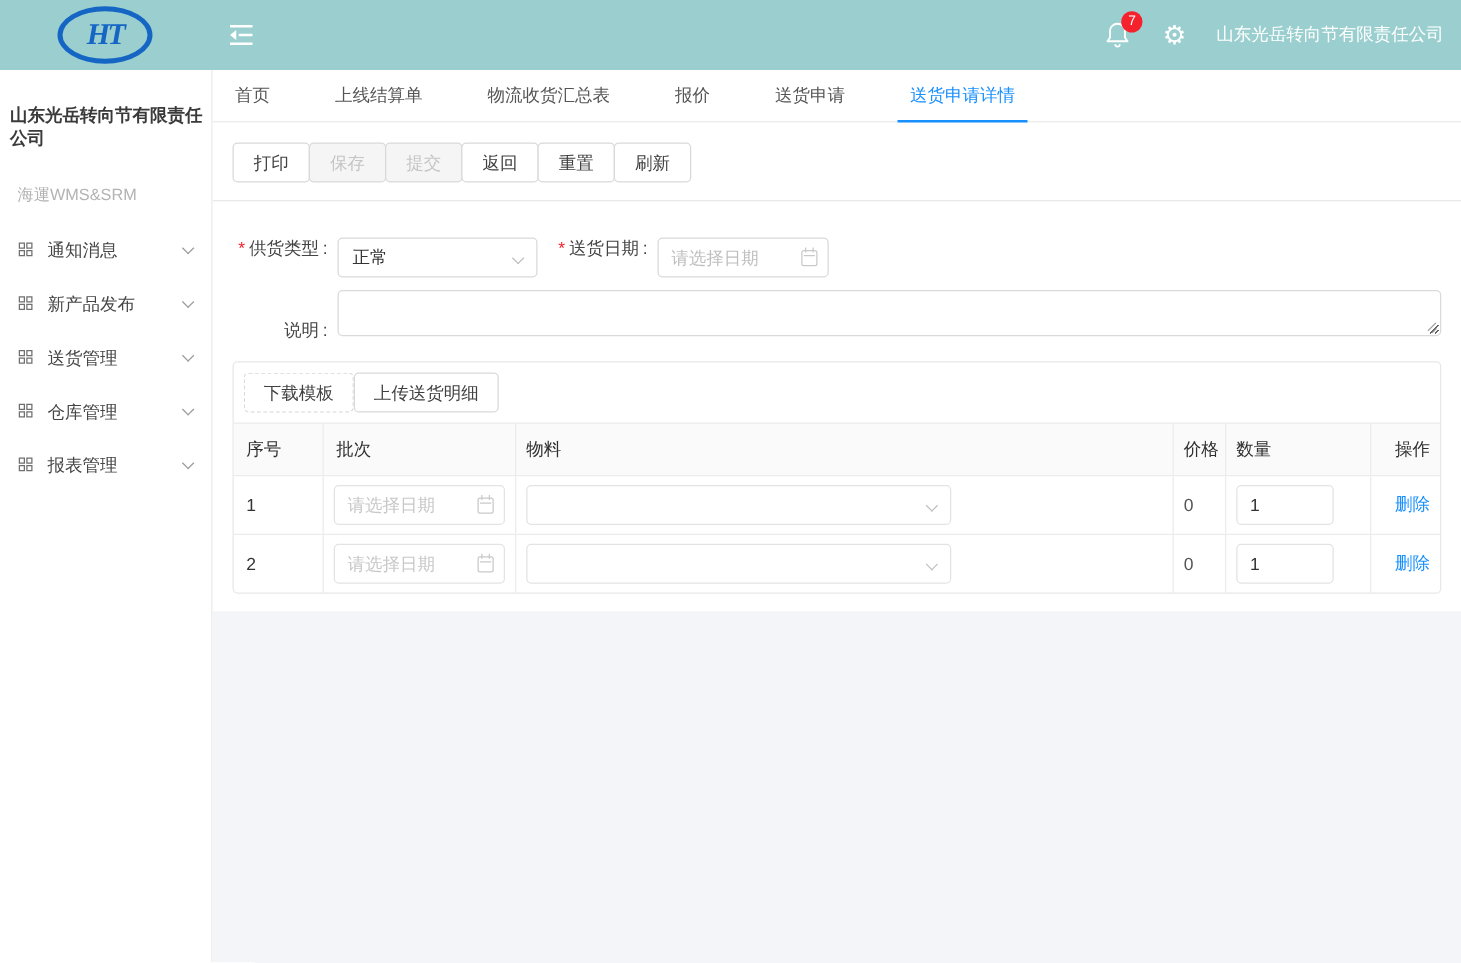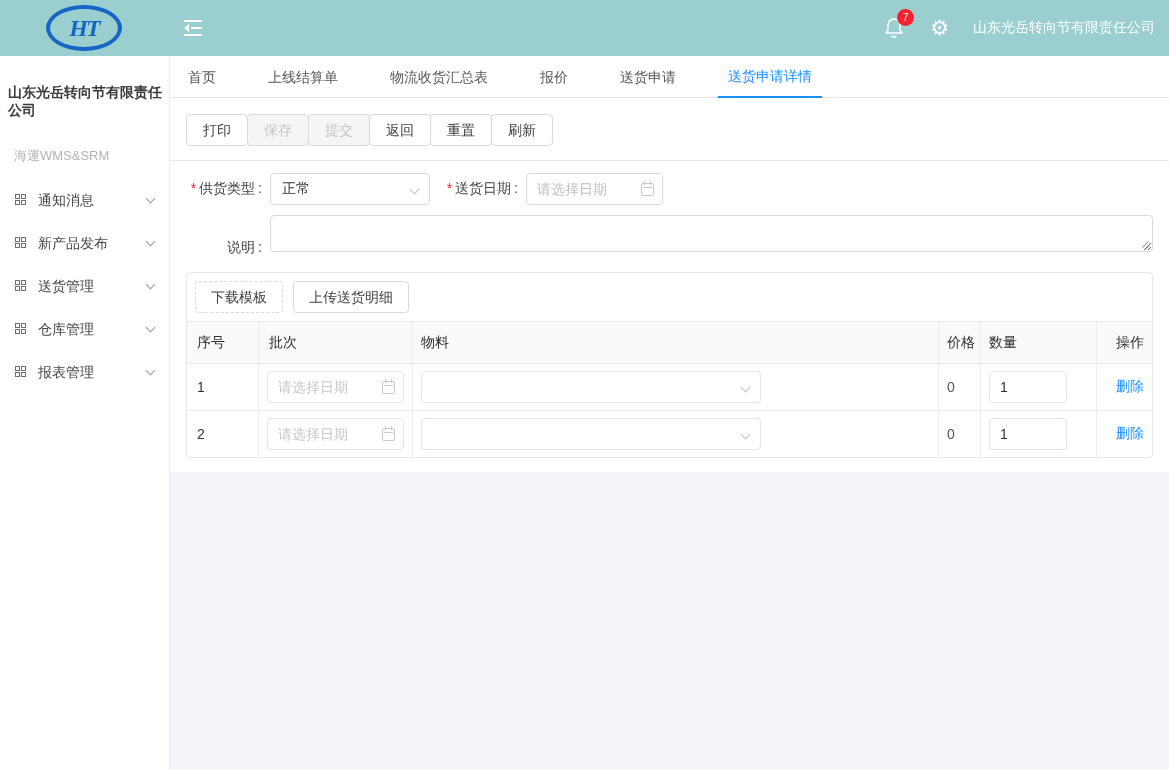--- a/index.html
+++ b/index.html
@@ -39,36 +39,36 @@
   .menu-item { height:43px; display:flex; align-items:center; padding:0 15px; cursor:pointer; color:#454545; }
   .menu-item .grid-icon { width:13px; height:13px; display:grid;
                           grid-template-columns:5px 5px; grid-template-rows:5px 5px; gap:1px; margin-right:10px; }
   .grid-icon i { display:block; border:1px solid #6f6f6f; }
   .menu-item .label { flex:1; font-size:14px; }
   .caret-down { width:7px; height:7px; border-right:1.5px solid #9a9a9a; border-bottom:1.5px solid #9a9a9a;
                 transform:rotate(45deg); display:inline-block; margin-top:-4px; }
 
   
   .main { position:absolute; top:56px; left:170px; right:0; bottom:0; background:#f4f5f9; }
-  .tabs { height:42px; background:#fff; border-bottom:1px solid #e8e8e8; display:flex; align-items:center; padding-left:8px; }
+  .tabs { height:42px; background:#fff; border-bottom:1px solid #e8e8e8; display:flex; align-items:flex-start; padding-left:8px; }
   .tab { padding:0 10px; margin-right:32px; line-height:40px; color:#555; cursor:pointer; white-space:nowrap; }
   .tab.active { color:#1890ff; border-bottom:2px solid #1890ff; }
 
   .content { background:#fff; padding:16px 16px 14px 16px; }
 
   
   .btn-group { display:inline-flex; }
   .tbtn { height:32px; padding:0 16px; background:#fff; border:1px solid #d9d9d9; border-radius:4px;
           font-size:14px; color:#404040; margin-right:-1px; cursor:pointer; line-height:30px;
           font-family:inherit; }
   .tbtn.disabled { background:#f5f5f5; color:#c5c5c5; cursor:not-allowed; }
   .divider { border-top:1px solid #e8e8e8; margin:14px -16px 0 -16px; }
 
   
-  .form-row { display:flex; align-items:center; margin-top:12px; }
+  .form-row { display:flex; margin-top:29px; }
   .form-row.note-row { margin-top:10px; align-items:flex-start; }
   .f-label { width:78px; text-align:right; color:#444; flex:none; }
   .f-label .req { color:#f5222d; margin-right:3px; }
   .f-label .colon { margin:0 2px 0 3px; }
   .select-box { position:relative; width:160px; height:32px; border:1px solid #d9d9d9; border-radius:4px;
                 margin-left:6px; display:flex; align-items:center; padding:0 8px 0 11px; cursor:pointer; background:#fff; }
   .select-box .val { color:#333; }
   .select-caret { position:absolute; right:11px; top:12px; width:7px; height:7px;
                   border-right:1px solid #bfbfbf; border-bottom:1px solid #bfbfbf; transform:rotate(45deg); }
   .f-label2 { margin-left:12px; color:#444; }
@@ -85,21 +85,21 @@
   .note-area { position:relative; flex:1; margin-left:6px; }
   .note-area textarea { width:100%; height:37px; border:1px solid #d9d9d9; border-radius:4px;
                         resize:vertical; font-family:inherit; font-size:14px; padding:6px 10px; outline:none; display:block; }
   .grip { position:absolute; right:3px; bottom:4px; width:9px; height:9px; pointer-events:none; }
   .grip::before, .grip::after { content:""; position:absolute; background:#999; height:1px; transform:rotate(-45deg); }
   .grip::before { width:9px; left:0; top:5px; }
   .grip::after { width:5px; left:4px; top:8px; }
 
   
   .card { margin-top:15px; border:1px solid #e8e8e8; border-radius:4px; background:#fff; }
-  .card-btn-row { padding:8px; display:flex; gap:10px; }
+  .card-btn-row { padding:8px; display:flex; }
   .cbtn { height:32px; padding:0 15px; background:#fff; border-radius:4px; font-size:14px; color:#404040;
           cursor:pointer; line-height:30px; font-family:inherit; }
   .cbtn.dashed { border:1px dashed #d9d9d9; }
   .cbtn.solid { border:1px solid #d9d9d9; }
 
   .grid-table { width:100%; }
   .t-row { display:flex; align-items:center; border-top:1px solid #ececec; }
   .t-row.head { background:#fafafa; height:42px; font-weight:400; color:#2f2f2f; }
   .t-row.body { height:47px; }
   .t-cell { height:100%; display:flex; align-items:center; border-right:1px solid #ececec; padding-left:10px; }

